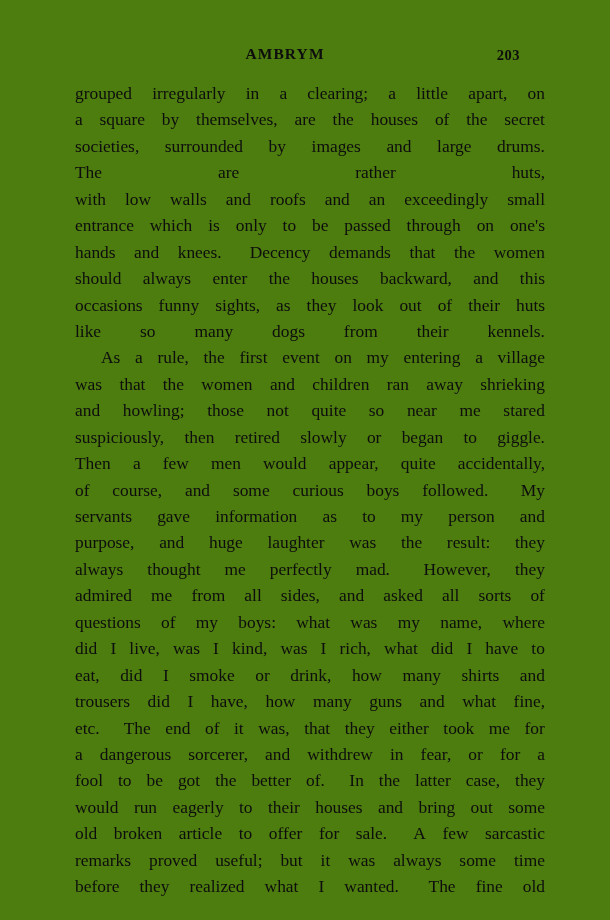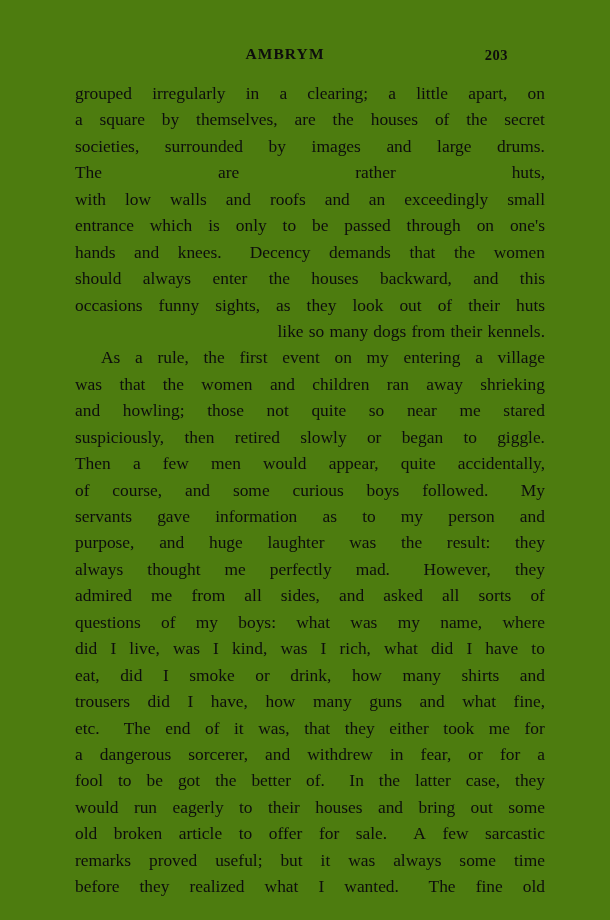--- a/index.html
+++ b/index.html
@@ -37,21 +37,21 @@
     left: 0;
     right: 0;
     text-align: center;
     font-weight: bold;
     font-size: 15.5px;
     letter-spacing: 1.1px;
     font-family: "Liberation Serif", "DejaVu Serif", serif;
   }
   .folio {
     position: absolute;
-    right: 12px;
+    right: 0;
     top: 2px;
     font-size: 14.5px;
     font-weight: bold;
     letter-spacing: 0.5px;
     font-family: "Liberation Serif", "DejaVu Serif", serif;
   }
 
   
   .textblock {
     position: absolute;
@@ -69,21 +69,21 @@
     font-size: 17.4px;
     white-space: pre;
     overflow: visible;
   }
   
   .line.just {
     justify-content: space-between;
   }
   
   .line.flush {
-    justify-content: flex-end;
+    justify-content: space-between;
   }
   .line.flush .w + .w {
     margin-left: 0.30em;
   }
   
   .line.indent {
     padding-left: 26px;
     width: 444px;
   }
   .w {

